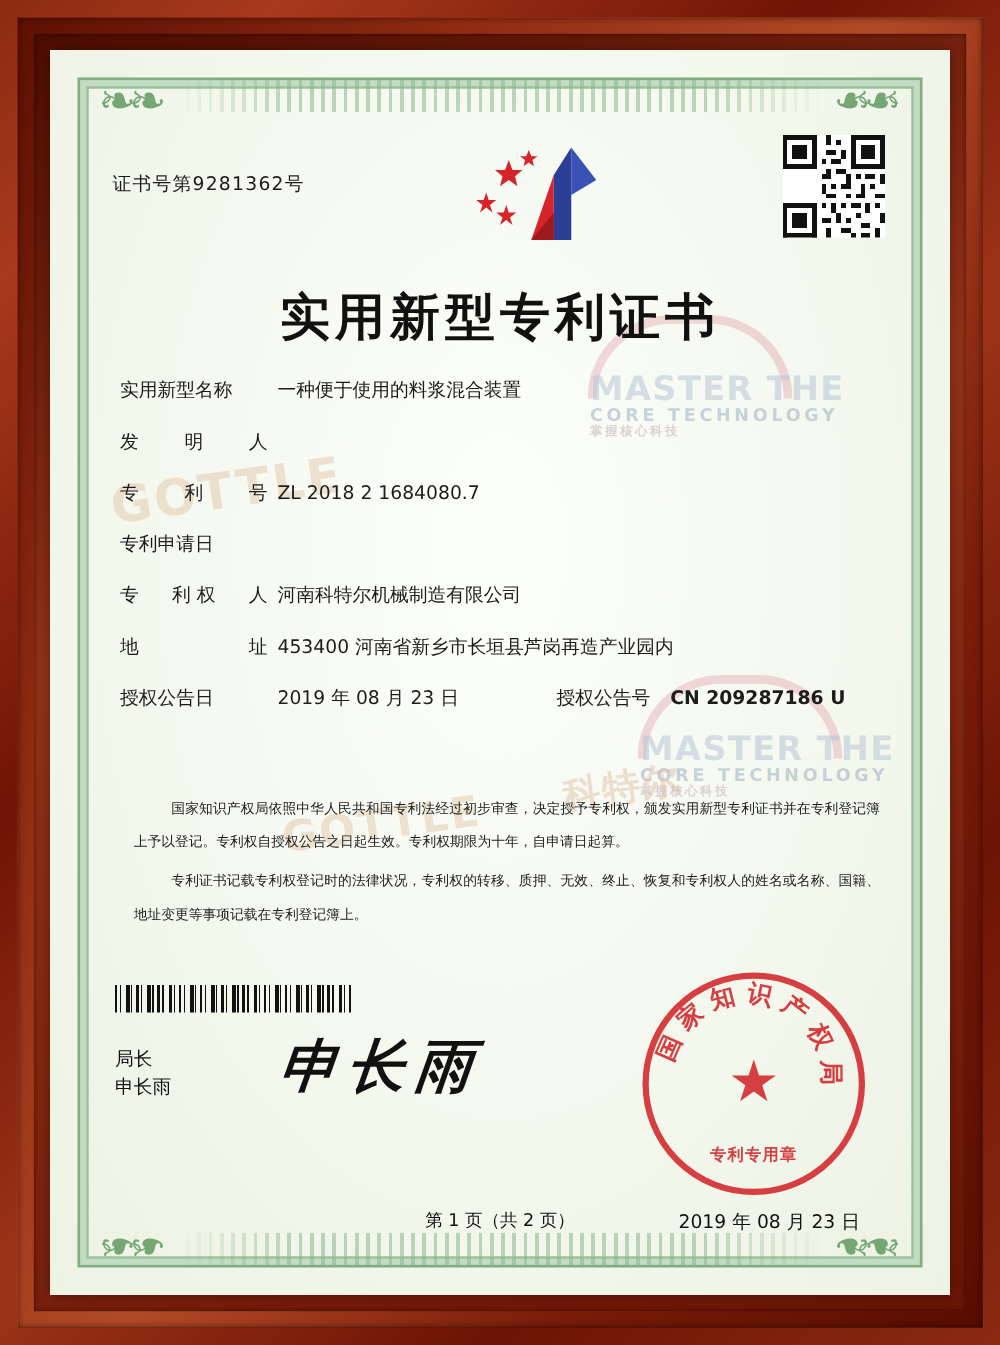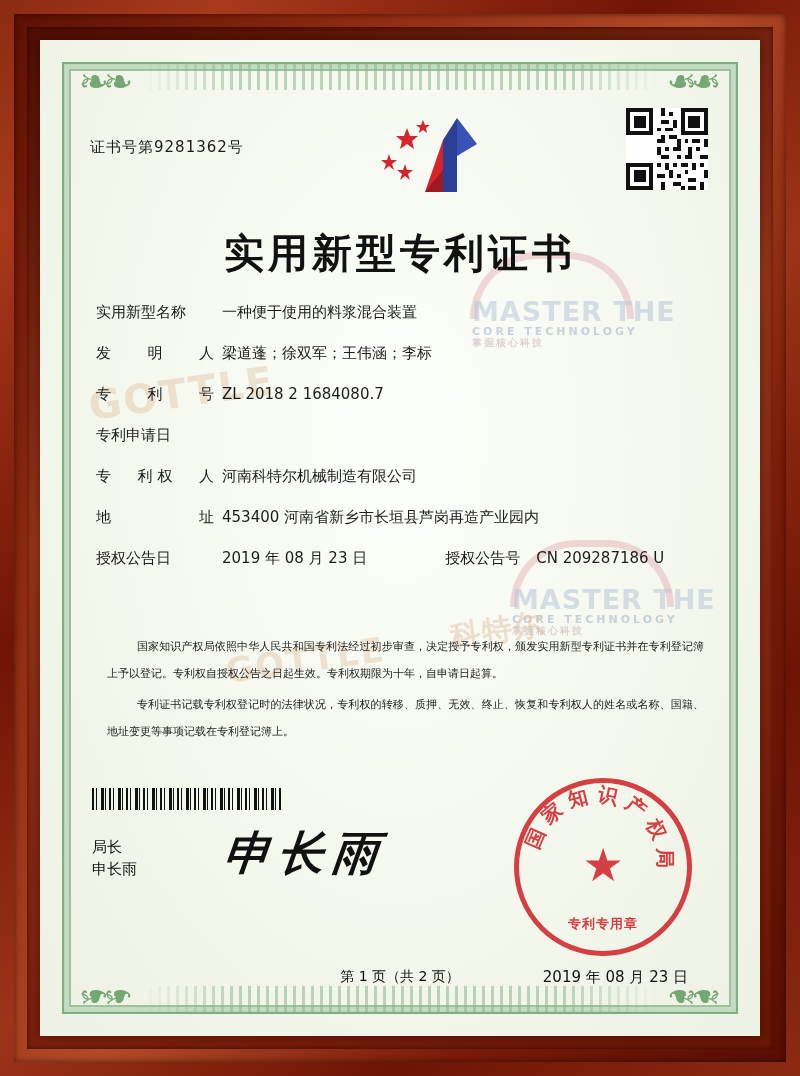--- a/index.html
+++ b/index.html
@@ -156,21 +156,21 @@
   }
   
   .wm{
     position:absolute;pointer-events:none;user-select:none;
   }
   .wm-master{
     font-family:"DejaVu Sans",sans-serif;font-weight:bold;
     color:#b9c6d8;opacity:.55;line-height:1.05;
   }
   .wm-master .l1{font-size:27px;letter-spacing:1px;}
-  .wm-master .l2{font-size:11px;letter-spacing:3px;color:#9fb0c6;}
+  .wm-master .l2{font-size:14px;letter-spacing:3px;color:#9fb0c6;}
   .wm-master .l3{font-size:10px;letter-spacing:2px;color:#c7b0b8;}
   .wm-arc{
     position:absolute;width:150px;height:60px;border:7px solid #e6b9bd;
     border-bottom:none;border-radius:150px 150px 0 0;opacity:.55;
   }
   .wm-gottle{
     font-family:"DejaVu Sans",sans-serif;font-weight:bold;
     font-size:40px;color:#e3c9ac;opacity:.5;letter-spacing:2px;
   }
 </style>
@@ -305,21 +305,20 @@
               </div>
             <div class="val">一种便于使用的料浆混合装置</div>
           </div>
 
           <div class="row">
             <div class="lbl">
               <span>发</span>
               <span>明</span>
               <span>人</span>
             </div>
-            <div class="val">梁道蓬；徐双军；王伟涵；李标</div>
           </div>
 
           <div class="row">
             <div class="lbl">
               <span>专</span>
               <span>利</span>
               <span>号</span>
             </div>
             <div class="val">ZL 2018 2 1684080.7</div>
           </div>
@@ -346,21 +345,21 @@
             </div>
             <div class="val">453400 河南省新乡市长垣县芦岗再造产业园内</div>
           </div>
 
           <div class="row">
             <div class="lbl">
                 <span>授权公告日</span>
               </div>
             <div class="val" style="flex:0 0 auto;">2019 年 08 月 23 日</div>
             <div class="val2 inline-lbl" style="flex:0 0 auto;">授权公告号</div>
-            <div style="flex:0 0 auto;padding-left:10px;">CN 209287186 U</div>
+            <div style="flex:0 0 auto;padding-left:10px;font-weight:bold;">CN 209287186 U</div>
           </div>
 
         </div>
 
         <div class="paras">
           <p>国家知识产权局依照中华人民共和国专利法经过初步审查，决定授予专利权，颁发实用新型专利证书并在专利登记簿上予以登记。专利权自授权公告之日起生效。专利权期限为十年，自申请日起算。</p>
           <p>专利证书记载专利权登记时的法律状况，专利权的转移、质押、无效、终止、恢复和专利权人的姓名或名称、国籍、地址变更等事项记载在专利登记簿上。</p>
         </div>
 
         <div class="barcode"></div>

